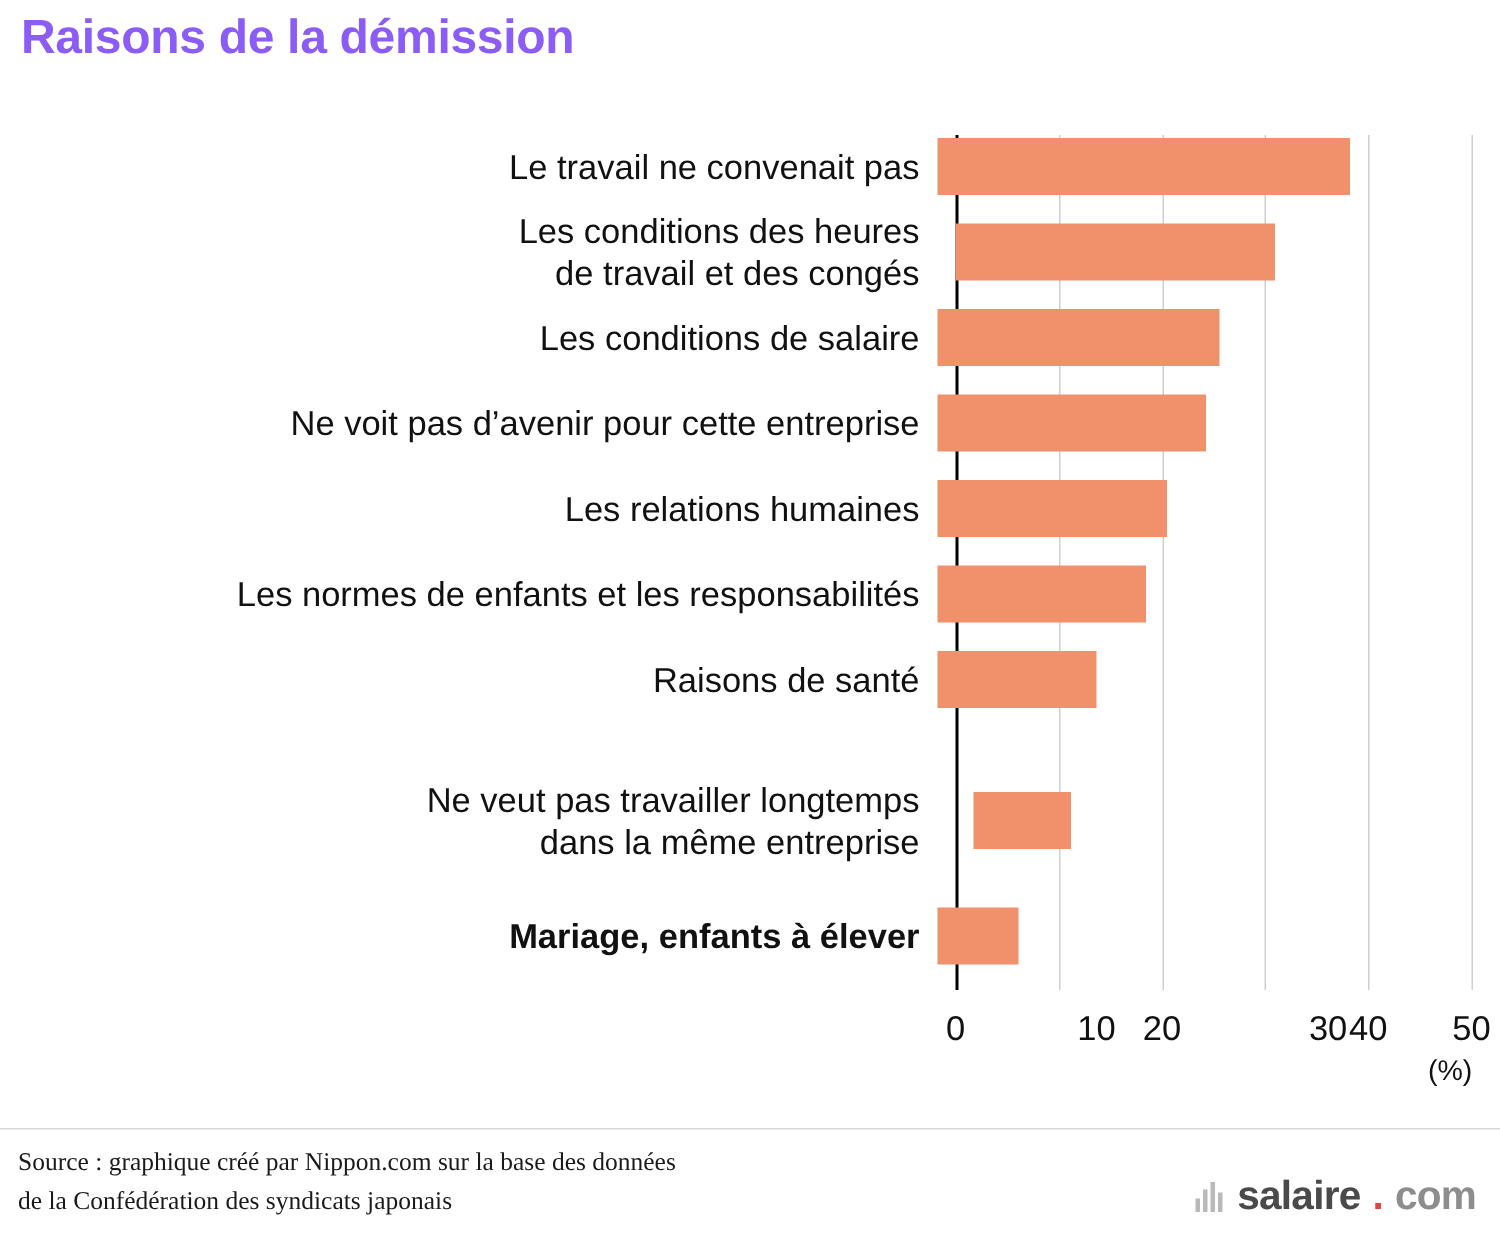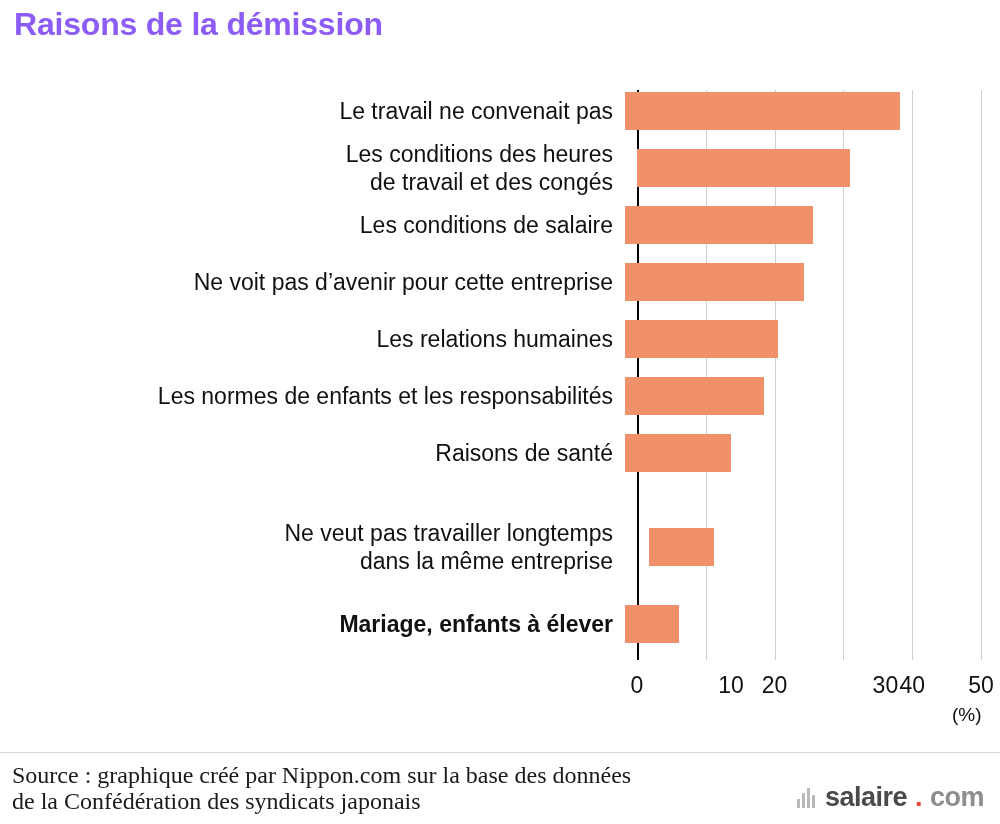--- a/index.html
+++ b/index.html
@@ -131,21 +131,21 @@
     width: 1000px;
     height: 1px;
     background: #d7d7d7;
   }
   .source {
     position: absolute;
     left: 12px;
     top: 762px;
     width: 740px;
     font-family: "Liberation Serif", serif;
-    font-size: 24px;
+    font-size: 17px;
     line-height: 26px;
     color: #1a1a1a;
     white-space: pre-line;
   }
   .logo {
     position: absolute;
     right: 16px;
     top: 782px;
     display: flex;
     align-items: center;

